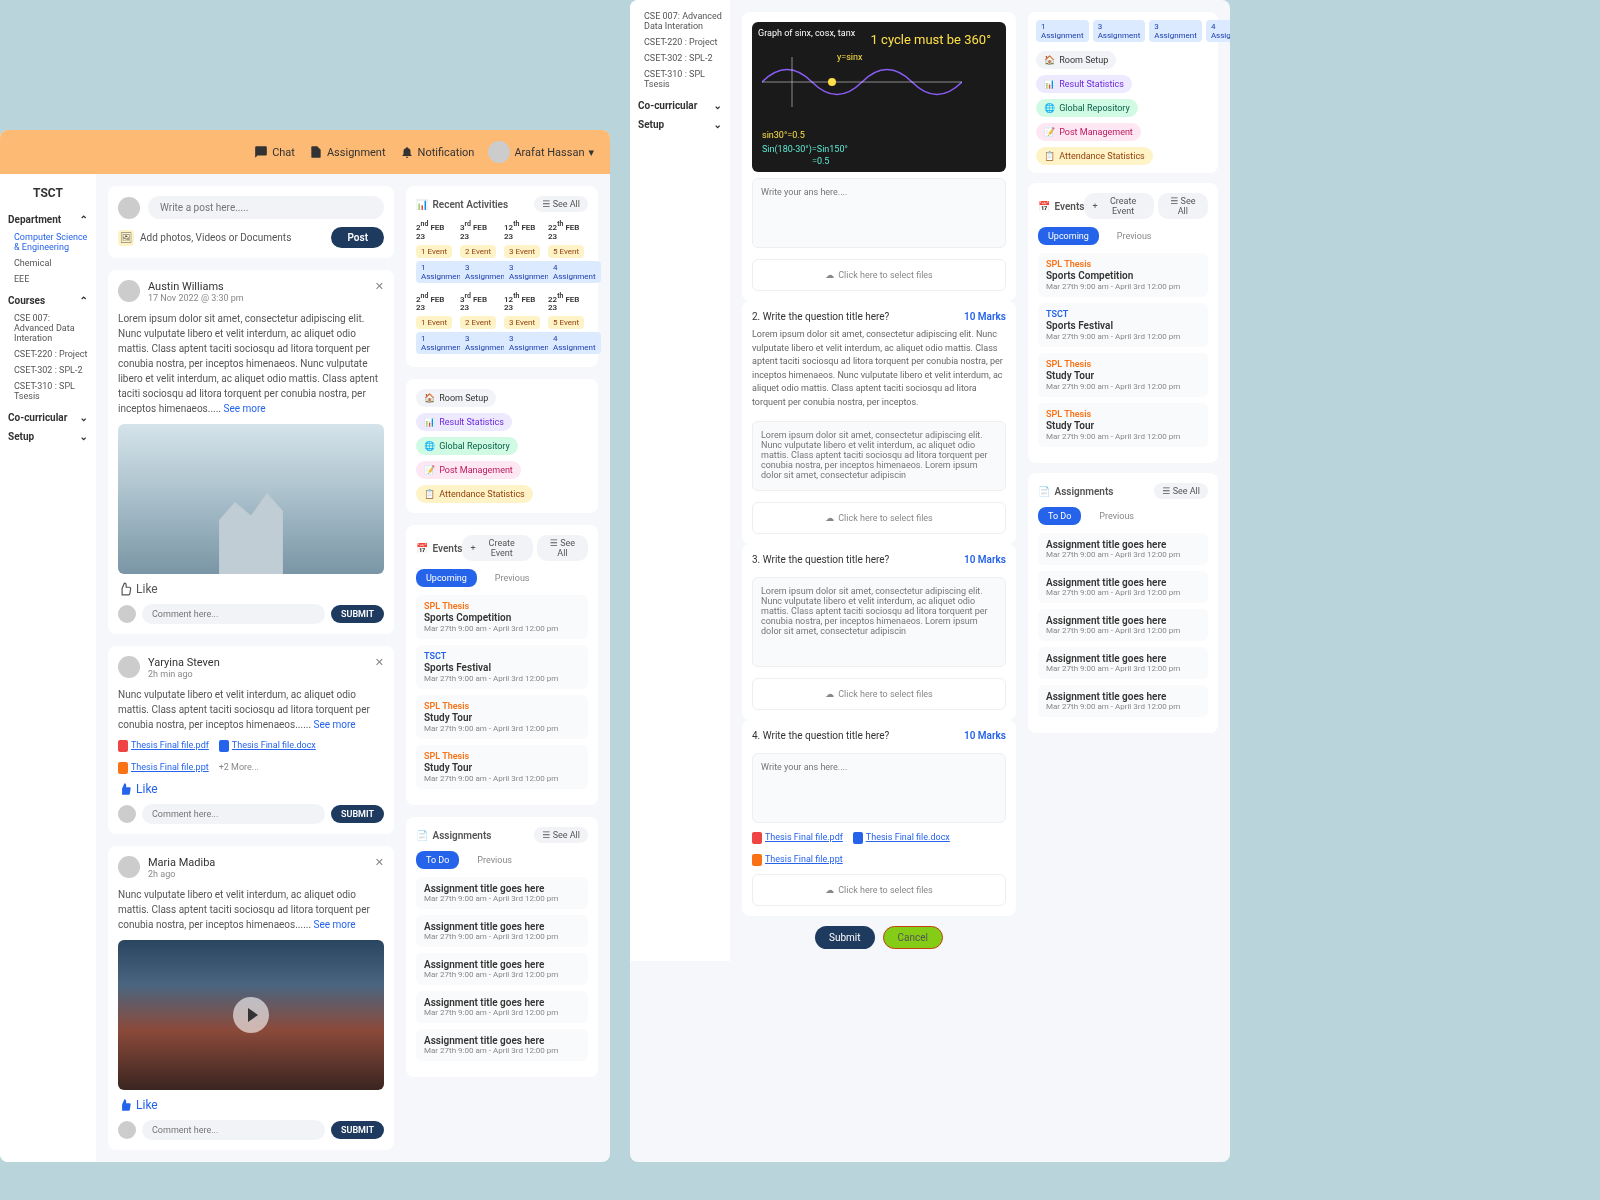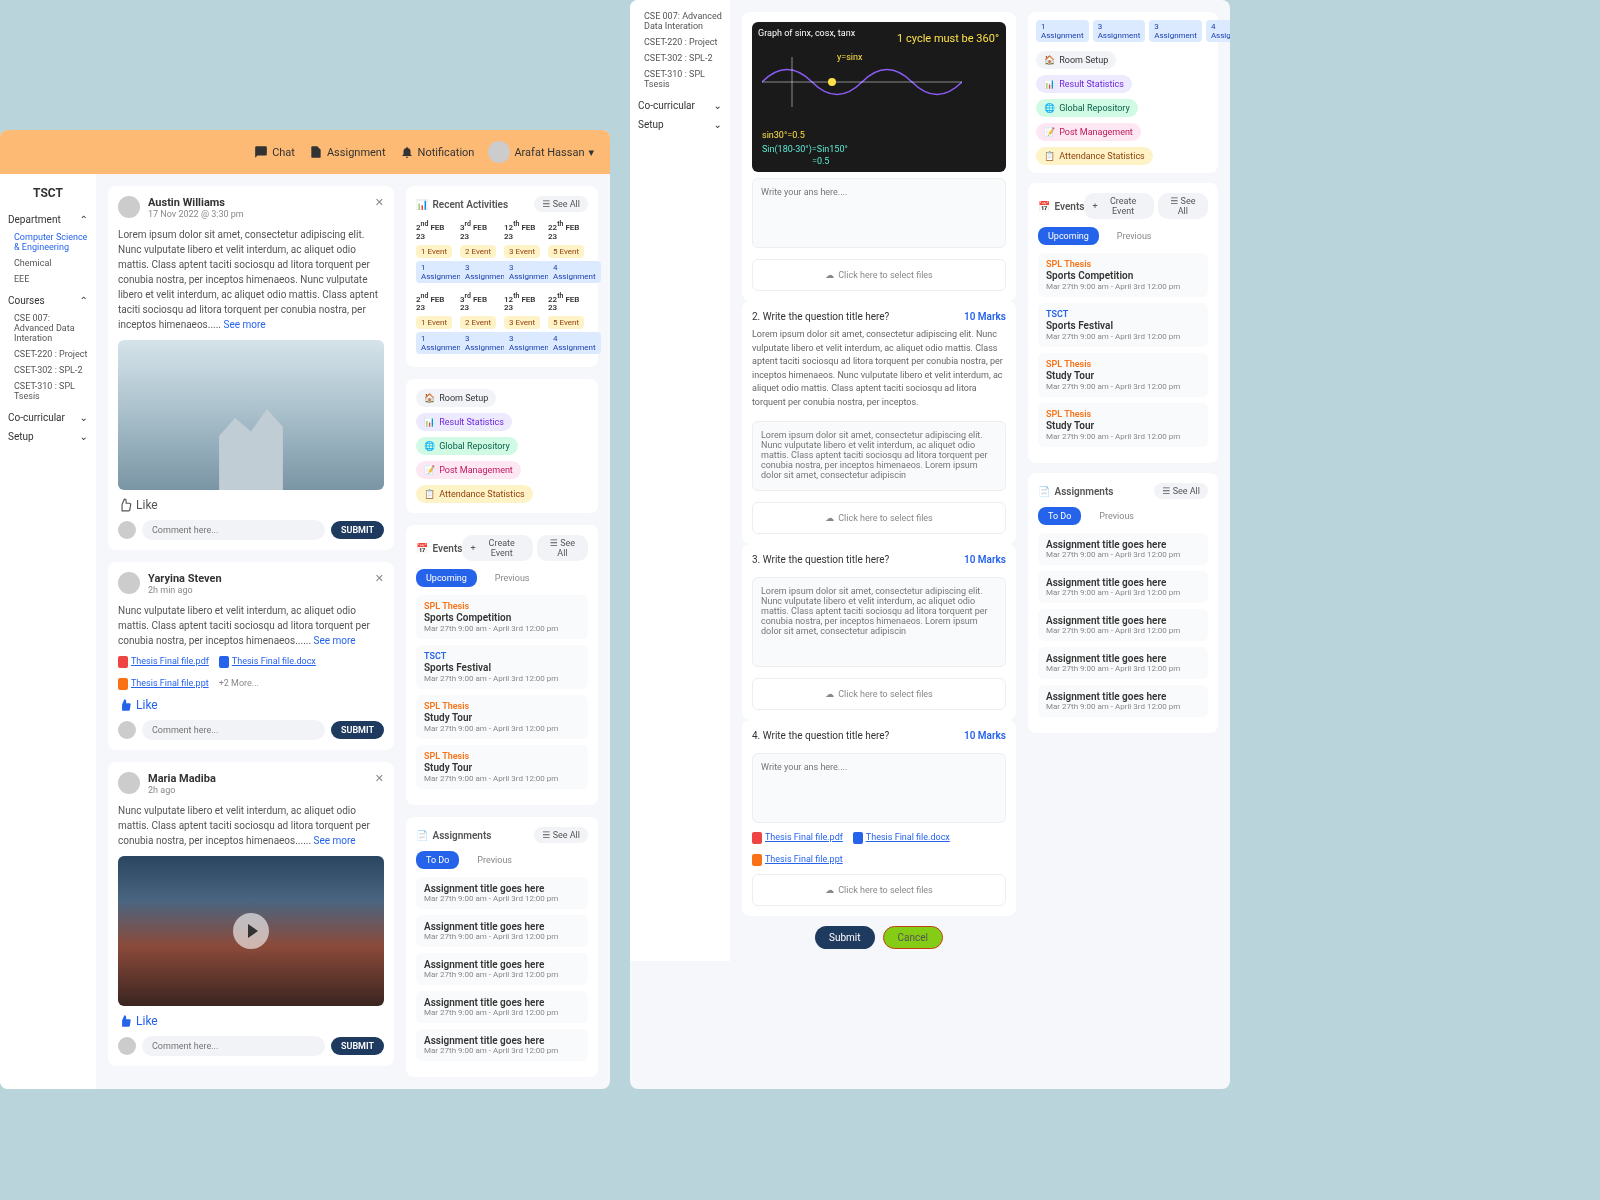--- a/index.html
+++ b/index.html
@@ -8,35 +8,35 @@
 .screen{background:#f5f7fa;border-radius:8px;overflow:hidden;flex-shrink:0}
 .screen1{width:610px;margin-top:130px}
 .screen2{width:600px;margin-top:0}
 .topbar{background:#fdba74;height:44px;display:flex;align-items:center;justify-content:flex-end;padding:0 16px;gap:14px;font-size:11px}
 .topbar-item{display:flex;align-items:center;gap:4px;cursor:pointer}
 .topbar-item svg{width:14px;height:14px}
 .avatar{width:22px;height:22px;border-radius:50%;background:#ccc}
 .body2{display:flex}
 .sidebar{width:96px;background:#fff;padding:12px 8px;font-size:10px}
 .logo{font-weight:700;font-size:12px;text-align:center;margin-bottom:14px}
-.sb-h{display:flex;justify-content:space-between;align-items:center;font-weight:400;font-size:10px;margin:8px 0 4px;cursor:pointer}
+.sb-h{display:flex;justify-content:space-between;align-items:center;font-weight:700;font-size:10px;margin:8px 0 4px;cursor:pointer}
 .sb-i{font-size:9px;color:#555;padding:3px 0 3px 6px;cursor:pointer}
 .sb-i.active{color:#2563eb}
 .main{flex:1;padding:12px;display:flex;gap:12px}
 .feed{flex:1;display:flex;flex-direction:column;gap:12px}
 .right{width:192px;display:flex;flex-direction:column;gap:12px}
 .card{background:#fff;border-radius:8px;padding:10px}
 .composer-top{display:flex;align-items:center;gap:8px}
 .composer-input{flex:1;background:#f1f3f6;border:none;border-radius:16px;padding:6px 12px;font-size:10px;color:#888}
 .composer-bot{display:flex;justify-content:space-between;align-items:center;margin-top:8px}
 .attach{display:flex;align-items:center;gap:6px;font-size:10px;color:#555}
 .attach-ico{width:16px;height:16px;background:#fef3c7;border-radius:4px;display:flex;align-items:center;justify-content:center}
 .post-btn{background:#1e3a5f;color:#fff;border:none;border-radius:14px;padding:5px 16px;font-size:10px;font-weight:600;cursor:pointer}
 .post-head{display:flex;gap:8px;position:relative}
-.post-name{font-weight:700;font-size:11px}
+.post-name{font-weight:400;font-size:11px}
 .post-time{font-size:9px;color:#888}
 .post-close{position:absolute;right:0;top:0;color:#888;cursor:pointer;font-size:11px}
 .post-body{font-size:10px;color:#555;line-height:1.5;margin:8px 0}
 .see-more{color:#2563eb;cursor:pointer}
 .post-img{width:100%;border-radius:6px;background:linear-gradient(180deg,#d5e3ea 0%,#a8bfca 50%,#7a95a5 100%);height:150px;position:relative;overflow:hidden}
 .building{position:absolute;bottom:0;left:30%;width:40%;height:60%;background:#c0cdd5;clip-path:polygon(20% 100%,20% 40%,35% 20%,50% 35%,65% 10%,80% 30%,80% 100%)}
 .like-row{display:flex;align-items:center;gap:4px;margin-top:8px;font-size:12px;color:#555;cursor:pointer}
 .comment-row{display:flex;align-items:center;gap:6px;margin-top:8px}
 .comment-input{flex:1;background:#f1f3f6;border:none;border-radius:14px;padding:5px 10px;font-size:9px}
 .submit-btn{background:#1e3a5f;color:#fff;border:none;border-radius:12px;padding:4px 10px;font-size:9px;font-weight:600;cursor:pointer}
@@ -151,20 +151,33 @@
             <span>⌄</span>
           </div>
       <div class="sb-h">
             <span>Setup</span>
             <span>⌄</span>
           </div>
     </div>
     <div class="main">
       <div class="feed">
 
+        <div class="card">
+          <div class="composer-top">
+            <div class="avatar"></div>
+            <input class="composer-input" placeholder="Write a post here....." style="">
+          </div>
+          <div class="composer-bot">
+            <div class="attach">
+                  <div class="attach-ico">🖼</div>
+                  <span>Add photos, Videos or Documents</span>
+                </div>
+            <button class="post-btn">Post</button>
+          </div>
+        </div>
 
         <div class="card">
           <div class="post-head">
             <div class="avatar"></div>
             <div>
                   <div class="post-name">Austin Williams</div>
                   <div class="post-time">17 Nov 2022 @ 3:30 pm</div>
                 </div>
             <div class="post-close">✕</div>
           </div>
@@ -366,21 +379,21 @@
       <div class="sb-h">
             <span>Setup</span>
             <span>⌄</span>
           </div>
     </div>
     <div class="s2-main">
       <div class="s2-feed">
         <div class="card">
           <div class="blackboard">
             <div class="bb-title">Graph of sinx, cosx, tanx</div>
-            <div class="bb-yellow" style="top:10px;right:7px;font-size:11px">1 cycle must be 360°</div>
+            <div class="bb-yellow" style="top:10px;right:15px;font-size:13px">1 cycle must be 360°</div>
             <div class="bb-yellow" style="top:30px;left:85px">y=sinx</div>
             <svg style="position:absolute;top:35px;left:10px;width:200px;height:50px" viewBox="0 0 200 50">
                   <path d="M0,25 Q25,0 50,25 T100,25 T150,25 T200,25" stroke="#8b5cf6" fill="none" stroke-width="1.5"></path>
                   <line x1="0" y1="25" x2="200" y2="25" stroke="#fff" stroke-width="0.5"></line>
                   <line x1="30" y1="0" x2="30" y2="50" stroke="#fff" stroke-width="0.5"></line>
                   <circle cx="70" cy="25" r="4" fill="#fde047"></circle>
                 </svg>
             <div class="bb-yellow" style="bottom:32px;left:10px">sin30°=0.5</div>
             <div class="bb-cyan" style="bottom:18px;left:10px">Sin(180-30°)=Sin150°</div>
             <div class="bb-cyan" style="bottom:6px;left:60px">=0.5</div>

